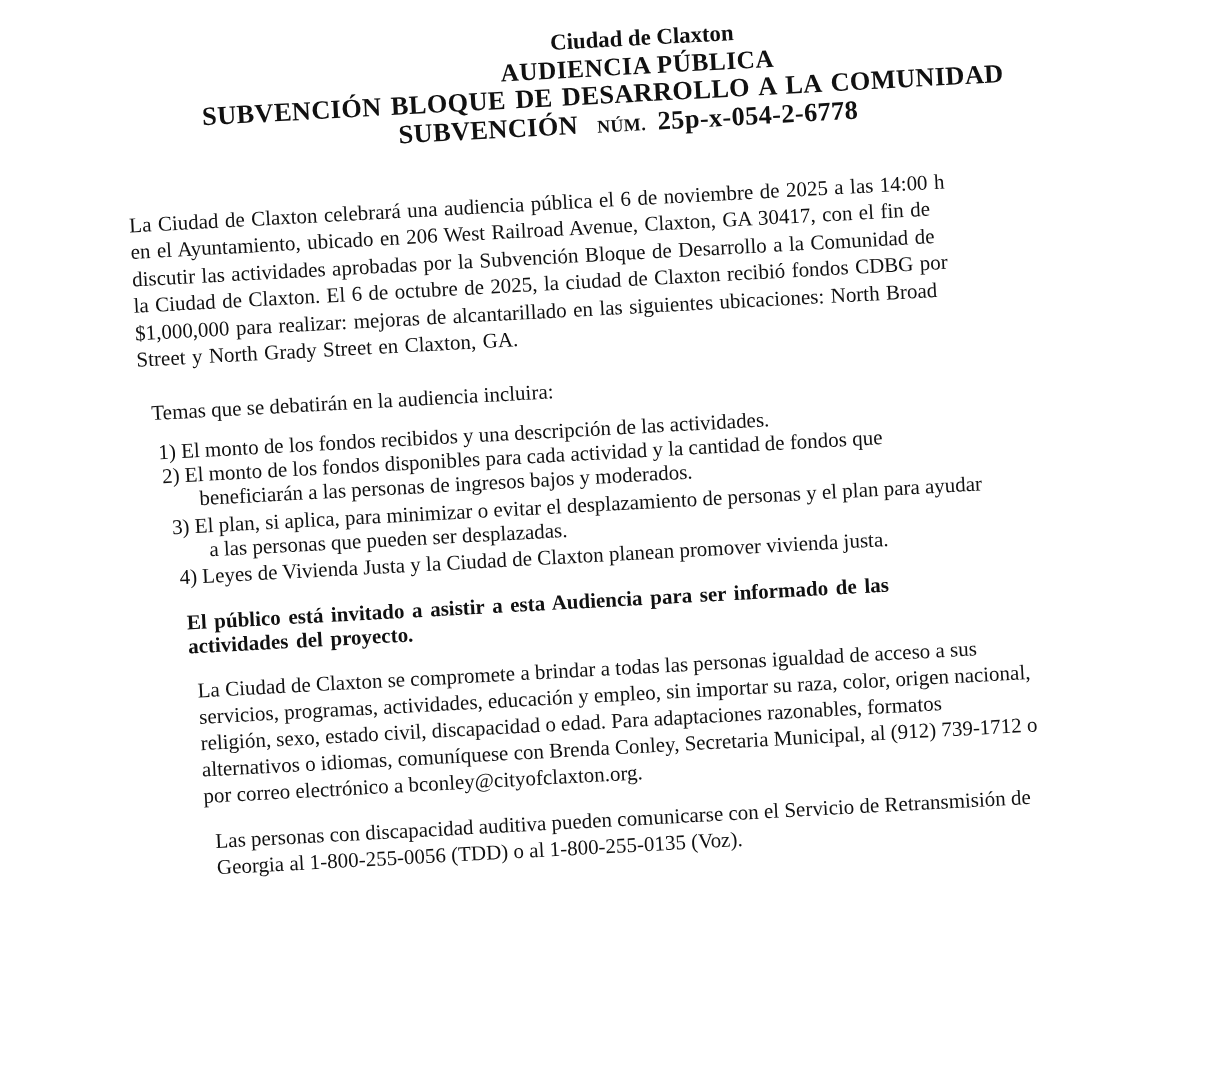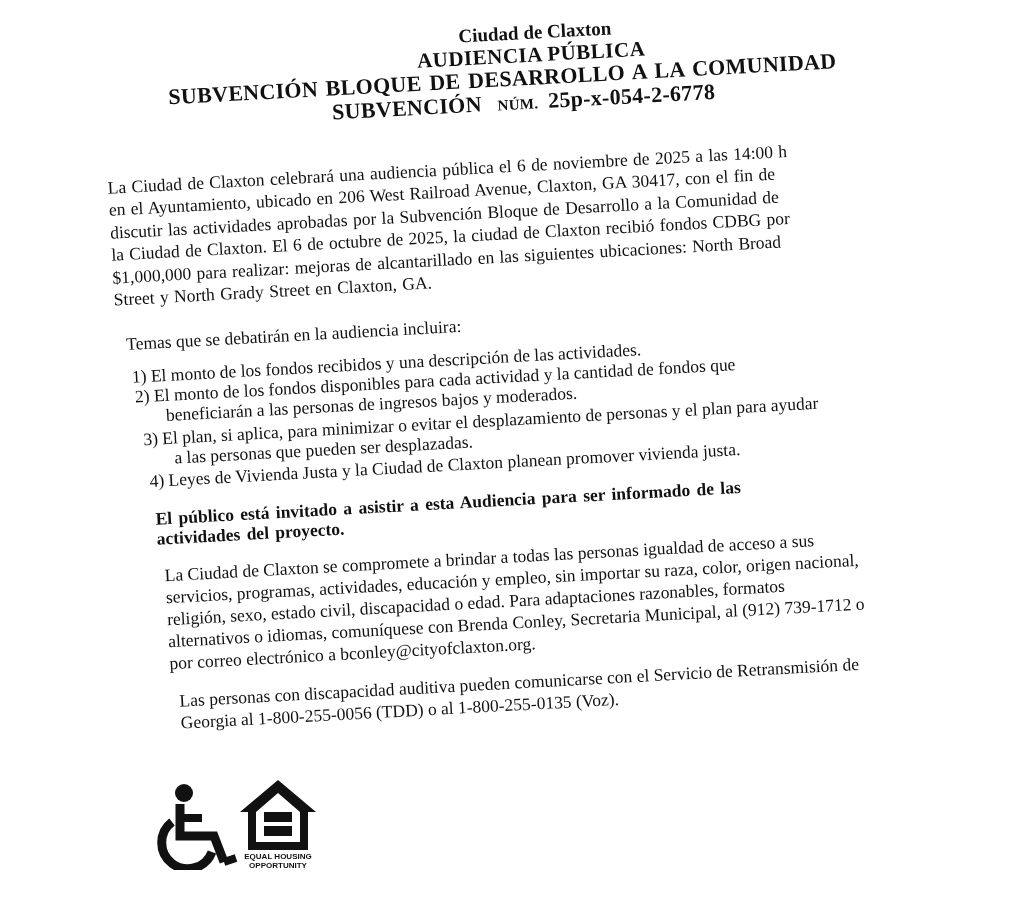--- a/index.html
+++ b/index.html
@@ -178,30 +178,13 @@
         <span class="ln">por correo electrónico a bconley@cityofclaxton.org.</span>
       </div>
 
       <div class="tdd">
         <span class="ln">Las personas con discapacidad auditiva pueden comunicarse con el Servicio de Retransmisión de</span>
         <span class="ln">Georgia al 1-800-255-0056 (TDD) o al 1-800-255-0135 (Voz).</span>
       </div>
     </div>
   </div>
 
-  <div class="logos">
-    <svg class="logo-wheelchair" viewBox="0 0 92 92">
-      <circle cx="34" cy="15" r="9" fill="#111"></circle>
-      <path d="M30 26 L30 58 L64 58 L74 84" fill="none" stroke="#111" stroke-width="9" stroke-linejoin="miter"></path>
-      <path d="M30 40 L52 40" stroke="#111" stroke-width="8"></path>
-      <path d="M74 84 L86 80" stroke="#111" stroke-width="8"></path>
-      <path d="M22 44 A26 26 0 1 0 62 74" fill="none" stroke="#111" stroke-width="9"></path>
-    </svg>
-    <svg class="logo-housing" viewBox="0 0 80 92">
-      <path d="M40 2 L78 34 L70 34 L70 72 L10 72 L10 34 L2 34 Z" fill="#111"></path>
-      <path d="M40 15 L62 34 L62 64 L18 64 L18 34 Z" fill="#fff"></path>
-      <rect x="26" y="34" width="28" height="10" fill="#111"></rect>
-      <rect x="26" y="48" width="28" height="10" fill="#111"></rect>
-      <text x="40" y="81" font-size="8" font-family="Liberation Sans, sans-serif" font-weight="bold" text-anchor="middle" fill="#111">EQUAL HOUSING</text>
-      <text x="40" y="90" font-size="8" font-family="Liberation Sans, sans-serif" font-weight="bold" text-anchor="middle" fill="#111">OPPORTUNITY</text>
-    </svg>
-  </div>
 </div>
 
 </body></html>

